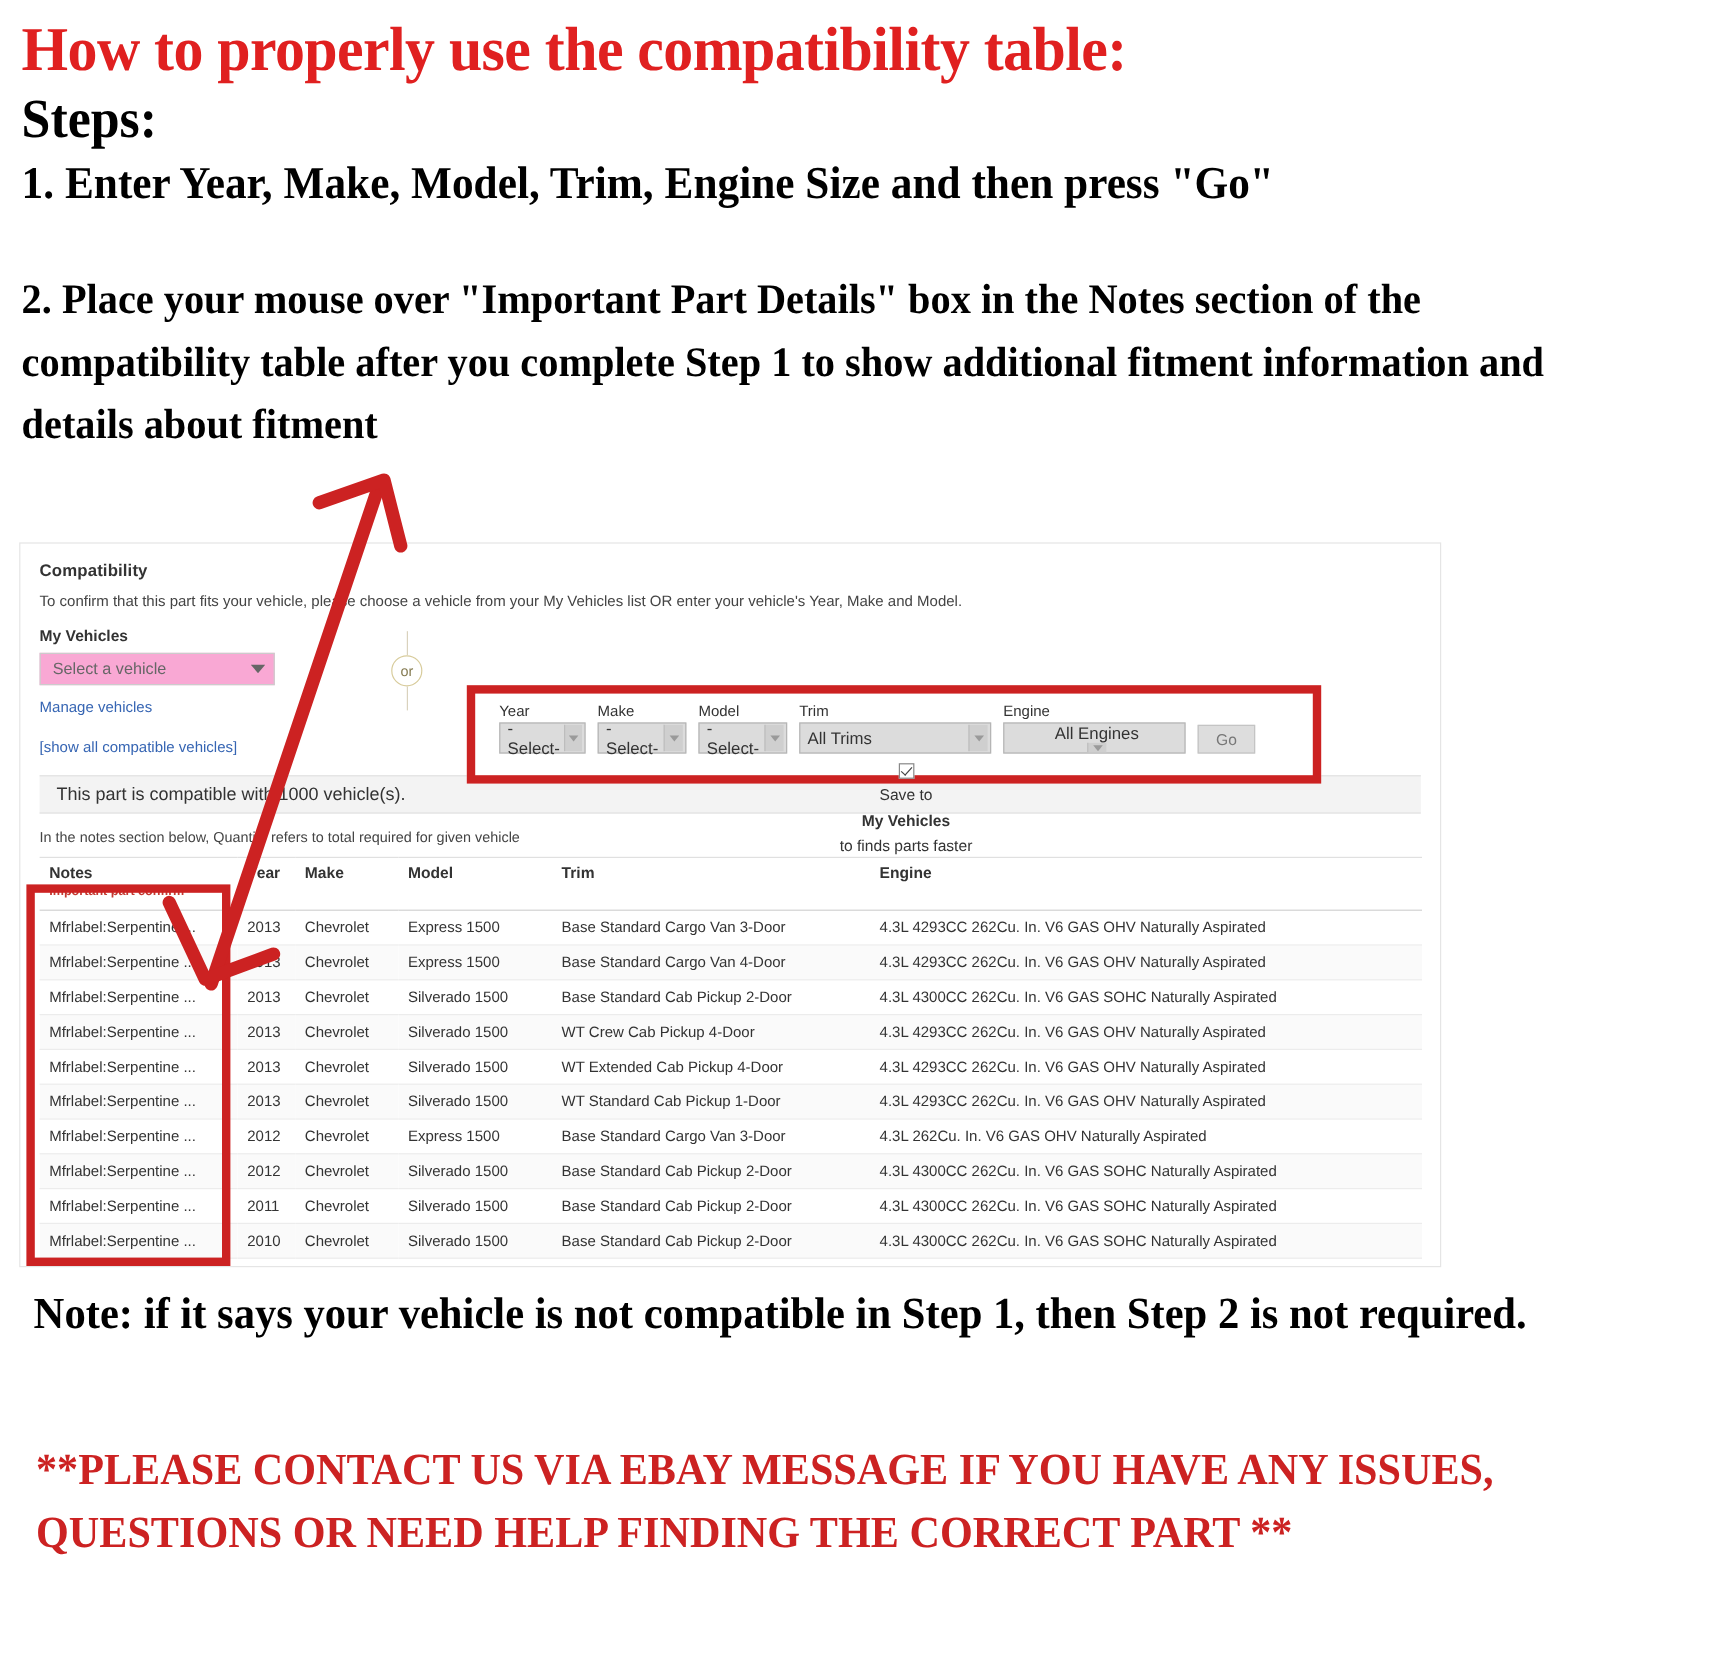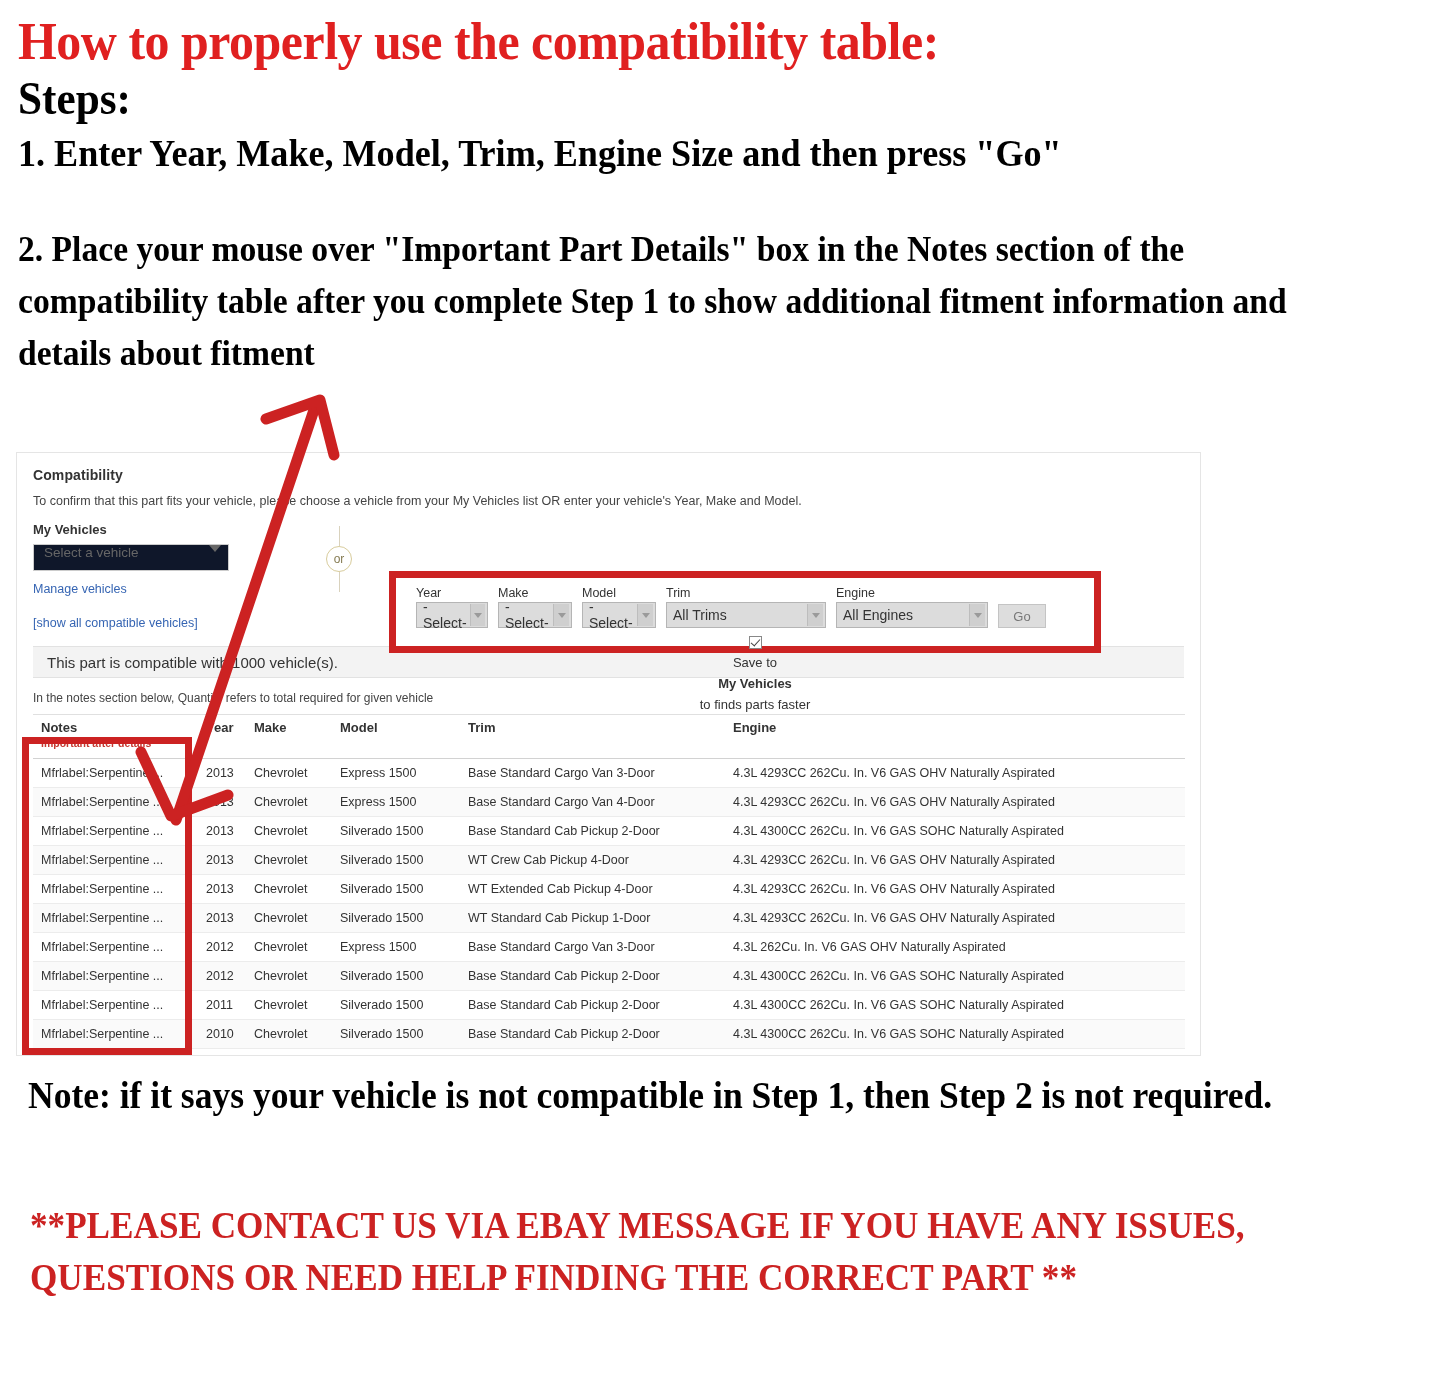--- a/index.html
+++ b/index.html
@@ -104,23 +104,24 @@
   .mv-label {
     font-size: 13px;
     font-weight: bold;
     color: #333333;
     margin-bottom: 7px;
   }
   .mv-select {
     width: 196px;
     height: 27px;
     border: 1px solid #cccccc;
-    background: #0f172a;
-    box-sizing: border-box;
-    display: flex;
+    background: #f9a8d4;
+    box-sizing: border-box;
+    display: flex;
+    align-items: center;
     justify-content: space-between;
     padding: 0 7px 0 10px;
     font-size: 13.5px;
     color: #666666;
   }
   .caret-down {
     width: 0; height: 0;
     border-left: 6px solid transparent;
     border-right: 6px solid transparent;
     border-top: 7px solid #666666;
@@ -203,21 +204,21 @@
     display: block;
     width: 0; height: 0;
     border-left: 4px solid transparent;
     border-right: 4px solid transparent;
     border-top: 5px solid #9a9a9a;
   }
   .w-year   { width: 72px; }
   .w-make   { width: 74px; }
   .w-model  { width: 74px; }
   .w-trim   { width: 160px; }
-  .w-engine { width: 152px; }
+  .w-engine { width: 152px; flex-direction: column; }
 
   .go-btn {
     margin-top: 18px;
     width: 48px;
     height: 24px;
     background: #dddddd;
     border: 1px solid #c4c4c4;
     box-sizing: border-box;
     font-size: 13px;
     color: #777777;
@@ -468,21 +469,21 @@
           <col class="c-year">
           <col class="c-make">
         <col class="c-model">
           <col class="c-trim">
           <col class="c-engine">
       </colgroup>
       <thead>
         <tr>
           <th>
             <span>Notes</span>
-            <span class="sub">Important after details</span>
+            <span class="sub">Important part confirm</span>
           </th>
           <th>Year</th>
           <th>Make</th>
           <th>Model</th>
           <th>Trim</th>
           <th>Engine</th>
         </tr>
       </thead>
       <tbody id="fitment-body">
           <tr>

